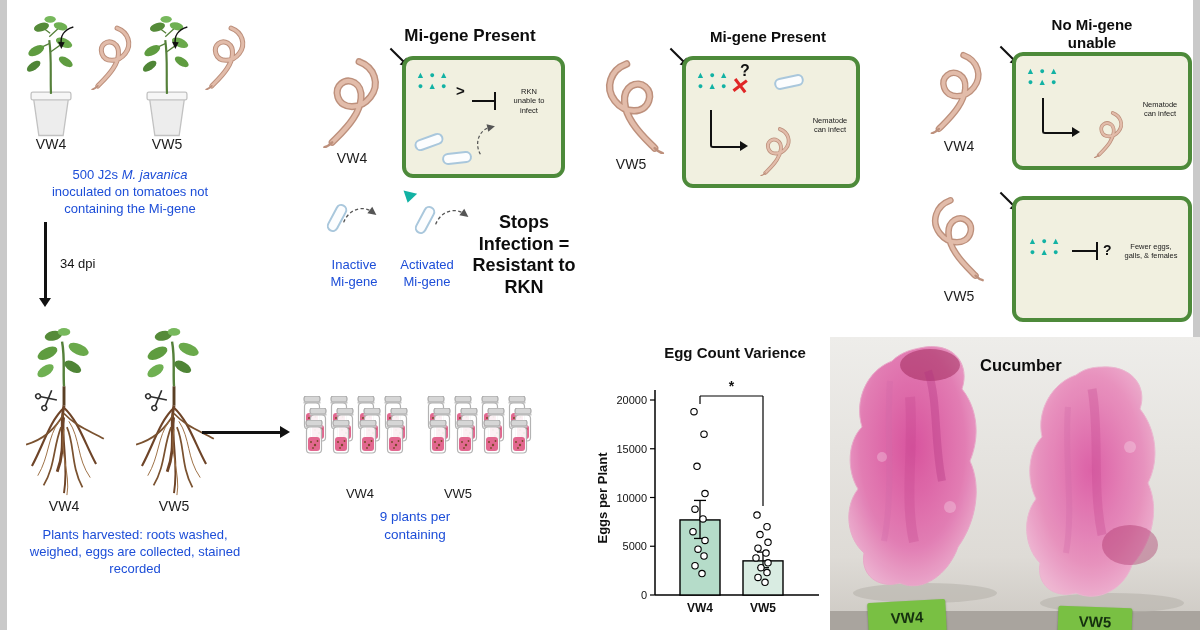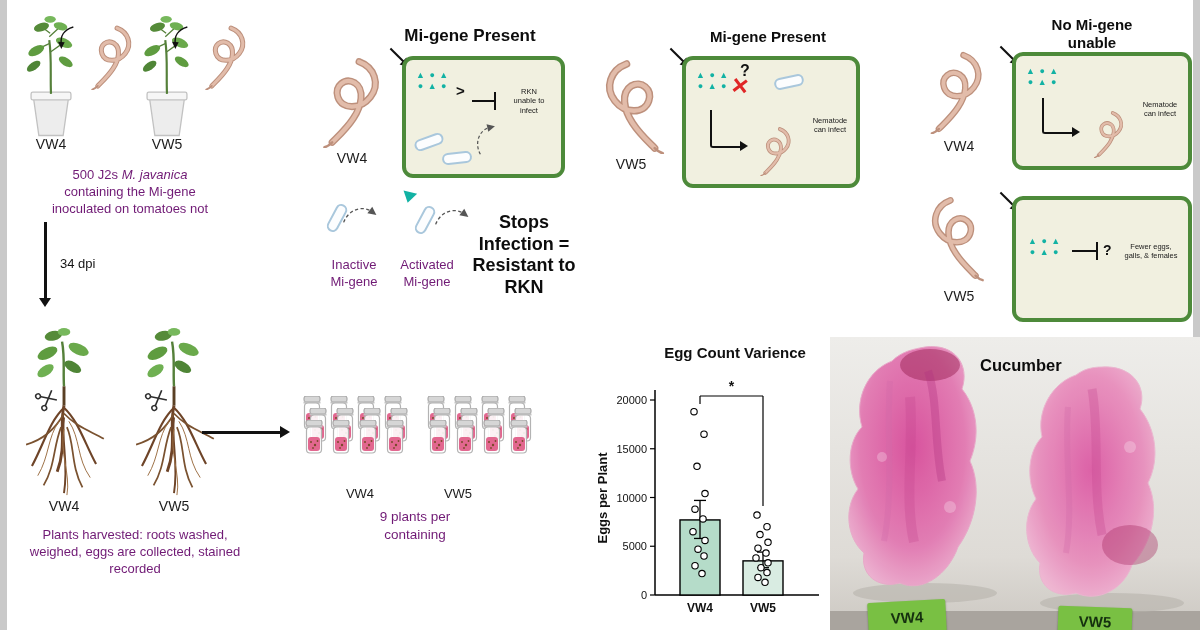--- a/index.html
+++ b/index.html
@@ -3,21 +3,21 @@
 <meta charset="utf-8">
 <style>
   html,body{margin:0;padding:0;background:#fff}
   .canvas{position:relative;width:1200px;height:630px;background:#ffffff;overflow:hidden;
           font-family:"Liberation Sans",sans-serif;color:#141414}
   .abs{position:absolute}
   .it{font-style:italic}
   .blk{display:block}
   .edge{position:absolute;top:0;width:7px;height:630px;background:#c9c9c9}
   .small-lbl{font-size:14px;color:#1c1c1c;text-align:center}
-  .body-txt{font-size:13px;line-height:1.32;color:#701a75;text-align:center}
+  .body-txt{font-size:13px;line-height:1.32;color:#1d4ed8;text-align:center}
   .panel-title{font-weight:bold;color:#0d0d0d;text-align:center;line-height:1.2}
   .green-box{border:4px solid #4d8a3a;border-radius:11px;background:#f1f0e0;box-sizing:border-box}
   .cluster{color:#12b2a4;font-size:9px;line-height:1.2;letter-spacing:1px;text-align:center}
   .note{font-size:7.5px;line-height:1.25;text-align:center;color:#1a1a1a}
   .capsule{width:30px;height:12px;border:2.2px solid #a9c7dc;border-radius:8px;background:#fcfdfe;box-sizing:border-box}
   .hl{background:#111;height:2.3px}
   .vl{background:#111;width:2.3px}
   .elbow{border-left:2.3px solid #111;border-bottom:2.3px solid #111;border-bottom-left-radius:3px}
   .ah-r{width:0;height:0;border-top:5px solid transparent;border-bottom:5px solid transparent;border-left:8px solid #111}
   .ah-d{width:0;height:0;border-left:6px solid transparent;border-right:6px solid transparent;border-top:9px solid #111}
@@ -136,22 +136,22 @@
   <svg class="abs" style="left:200px;top:24px;width:52px;height:66px">
       <use href="#sym-nematode"></use>
     </svg>
   <svg class="abs" style="left:170px;top:24px;width:20px;height:26px">
       <use href="#sym-arrow-curve"></use>
     </svg>
   <div class="abs small-lbl" style="left:132px;top:136px;width:70px">VW5</div>
 
   <div class="abs body-txt" style="left:20px;top:166px;width:220px">
     <span><span>500 J2s </span><span class="it">M. javanica</span></span>
+    <span class="blk">inoculated on tomatoes not</span>
     <span class="blk">containing the Mi-gene</span>
-    <span class="blk">inoculated on tomatoes not</span>
   </div>
 
   <div class="abs" style="left:44px;top:222px;width:2.5px;height:76px;background:#111"></div>
   <div class="abs ah-d" style="left:39px;top:298px"></div>
   <div class="abs" style="left:60px;top:256px;font-size:13px">34 dpi</div>
 
   <svg class="abs" style="left:10px;top:328px;width:108px;height:170px">
       <use href="#sym-plant-roots"></use>
     </svg>
   <svg class="abs" style="left:36px;top:388px;width:22px;height:22px;transform:rotate(-28deg)">

